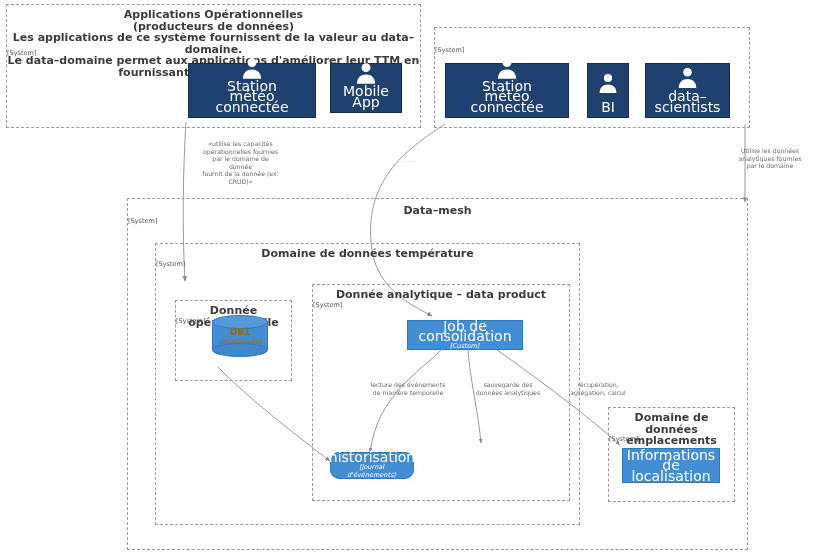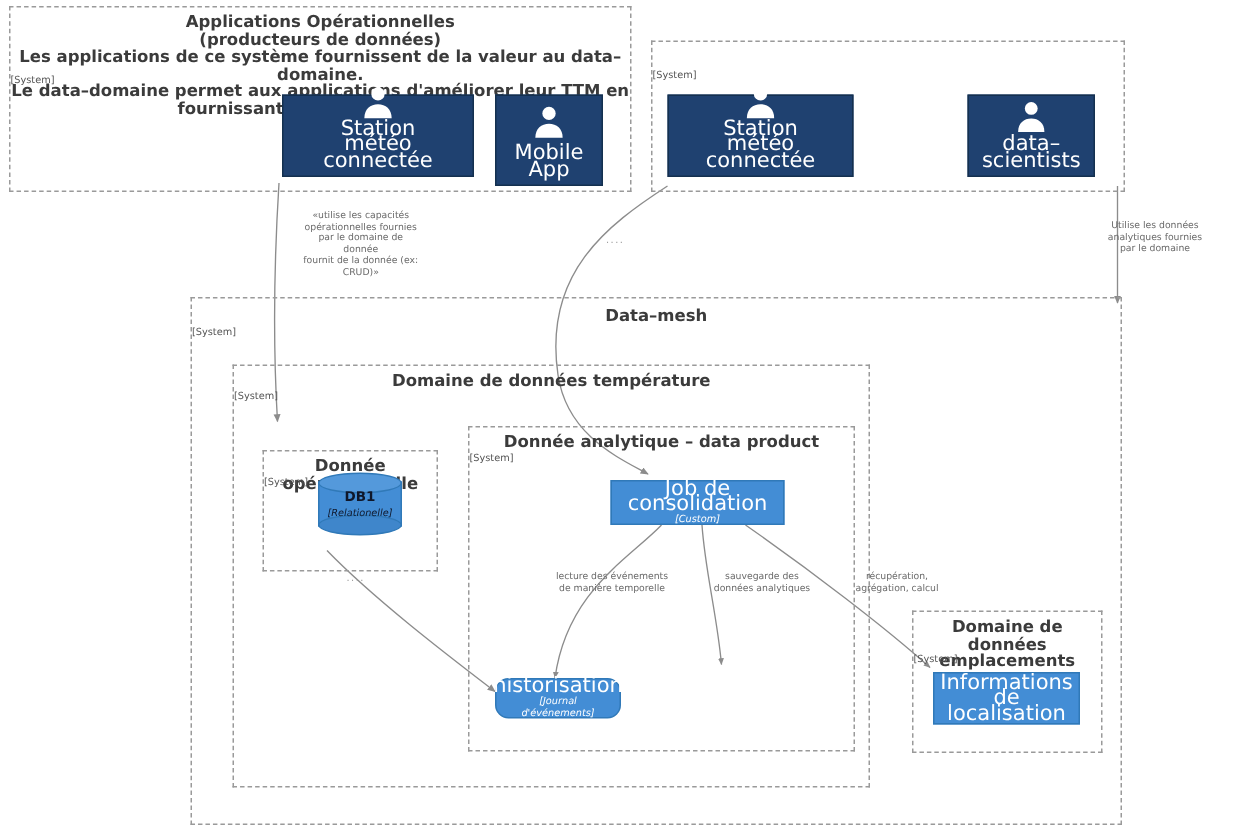--- a/index.html
+++ b/index.html
@@ -114,21 +114,21 @@
   }
   .cyl .cyl-bot{
     position:absolute;left:0;right:0;bottom:0;
     background:#3f86cb;
     border:1px solid #3079b8;
     border-radius:50%;
   }
   .cyl .cyl-label{
     position:absolute;left:0;right:0;
     text-align:center;
-    color:#0f172a;
+    color:#a16207;
     z-index:4;
   }
   .cyl .cyl-label .nm{font-weight:bold;font-size:9px;line-height:10.5px;}
   .cyl .cyl-label .tc{font-size:6.5px;font-style:italic;line-height:8.5px;}
 
   
   .edge-label{
     position:absolute;
     text-align:center;
     font-size:6.2px;
@@ -187,21 +187,21 @@
   <div class="node person" style="left:188px;top:63px;width:128px;height:55px;">
     <div class="avatar">
       <svg width="26" height="26" viewBox="0 0 24 24">
         <circle cx="12" cy="7" r="4.1" fill="#ffffff"></circle>
         <path d="M3.6 22 C3.6 16.3 7.3 13.4 12 13.4 C16.7 13.4 20.4 16.3 20.4 22 Z" fill="#ffffff"></path>
       </svg>
     </div>
     <div class="nm">Station météo connectée</div>
   </div>
 
-  <div class="node person" style="left:330px;top:63px;width:72px;height:61px;">
+  <div class="node person" style="left:330px;top:63px;width:72px;height:50px;">
     <div class="avatar">
       <svg width="26" height="26" viewBox="0 0 24 24">
         <circle cx="12" cy="7" r="4.1" fill="#ffffff"></circle>
         <path d="M3.6 22 C3.6 16.3 7.3 13.4 12 13.4 C16.7 13.4 20.4 16.3 20.4 22 Z" fill="#ffffff"></path>
       </svg>
     </div>
     <div class="nm">Mobile App</div>
   </div>
 
   <div class="boundary" style="left:434px;top:27px;width:316px;height:101px;">
@@ -211,20 +211,29 @@
   <div class="node person" style="left:445px;top:63px;width:124px;height:55px;">
     <div class="avatar">
       <svg width="26" height="26" viewBox="0 0 24 24">
         <circle cx="12" cy="7" r="4.1" fill="#ffffff"></circle>
         <path d="M3.6 22 C3.6 16.3 7.3 13.4 12 13.4 C16.7 13.4 20.4 16.3 20.4 22 Z" fill="#ffffff"></path>
       </svg>
     </div>
     <div class="nm">Station météo connectée</div>
   </div>
 
+  <div class="node person" style="left:587px;top:63px;width:42px;height:55px;">
+    <div class="avatar">
+      <svg width="24" height="24" viewBox="0 0 24 24">
+        <circle cx="12" cy="7" r="4.1" fill="#ffffff"></circle>
+        <path d="M3.6 22 C3.6 16.3 7.3 13.4 12 13.4 C16.7 13.4 20.4 16.3 20.4 22 Z" fill="#ffffff"></path>
+      </svg>
+    </div>
+    <div class="nm">BI</div>
+  </div>
 
   <div class="node person" style="left:645px;top:63px;width:85px;height:55px;">
     <div class="avatar">
       <svg width="25" height="25" viewBox="0 0 24 24">
         <circle cx="12" cy="7" r="4.1" fill="#ffffff"></circle>
         <path d="M3.6 22 C3.6 16.3 7.3 13.4 12 13.4 C16.7 13.4 20.4 16.3 20.4 22 Z" fill="#ffffff"></path>
       </svg>
     </div>
     <div class="nm">data–scientists</div>
   </div>

